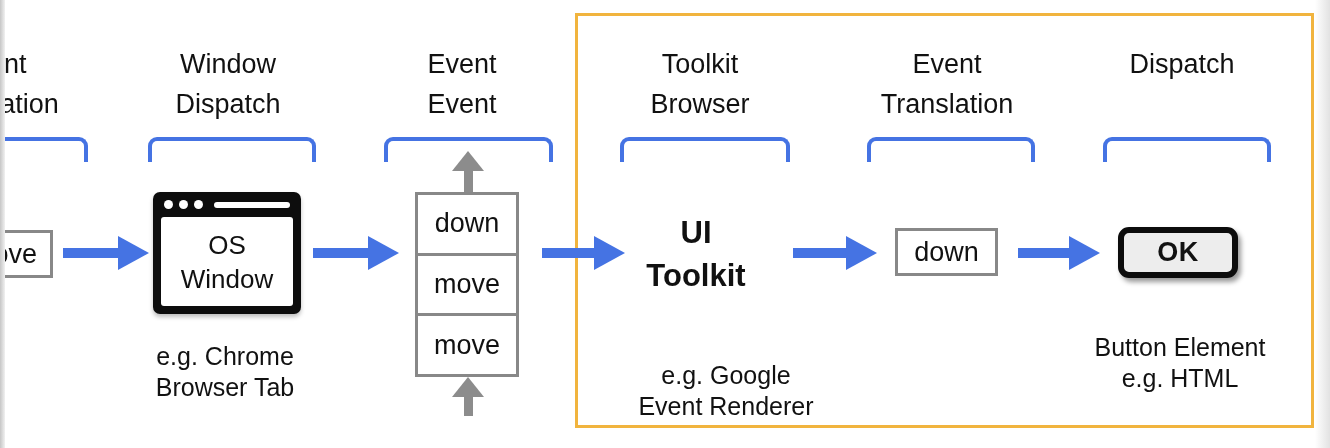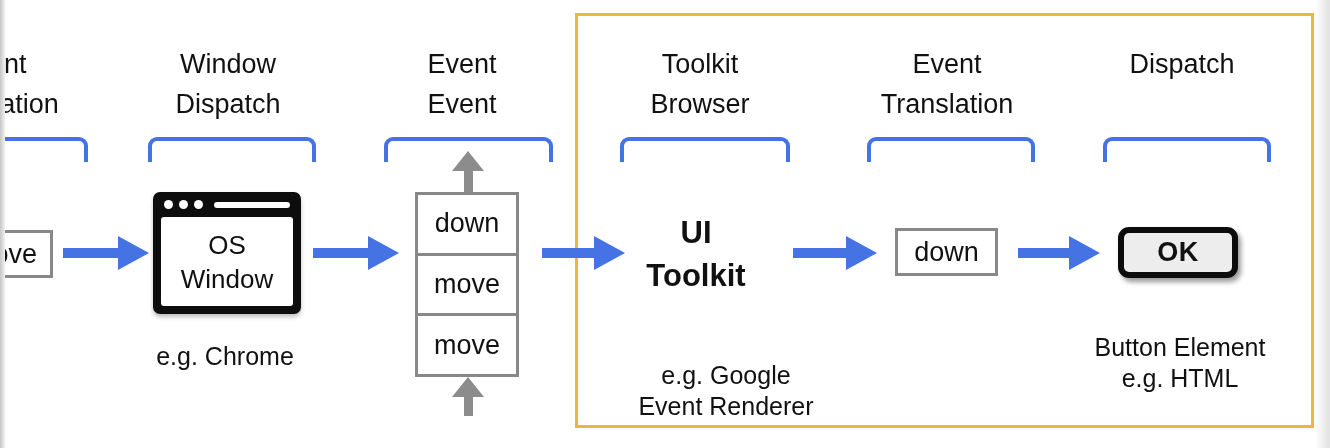--- a/index.html
+++ b/index.html
@@ -110,20 +110,21 @@
       <span class="os-dot"></span>
       <span class="os-titleline"></span>
     </div>
     <div class="os-content">
       <div>OS</div>
       <div>Window</div>
     </div>
   </div>
   <div class="caption" style="left:115px;">
     <div>e.g. Chrome</div>
+    <div>Browser Tab</div>
   </div>
 
   <div class="arrow-blue" style="left:313px;width:86px;">
     <span class="shaft"></span>
       <span class="head"></span>
   </div>
 
   <div class="stage-label" style="left:362px;">
     <div>Event</div>
     <div>Event</div>

